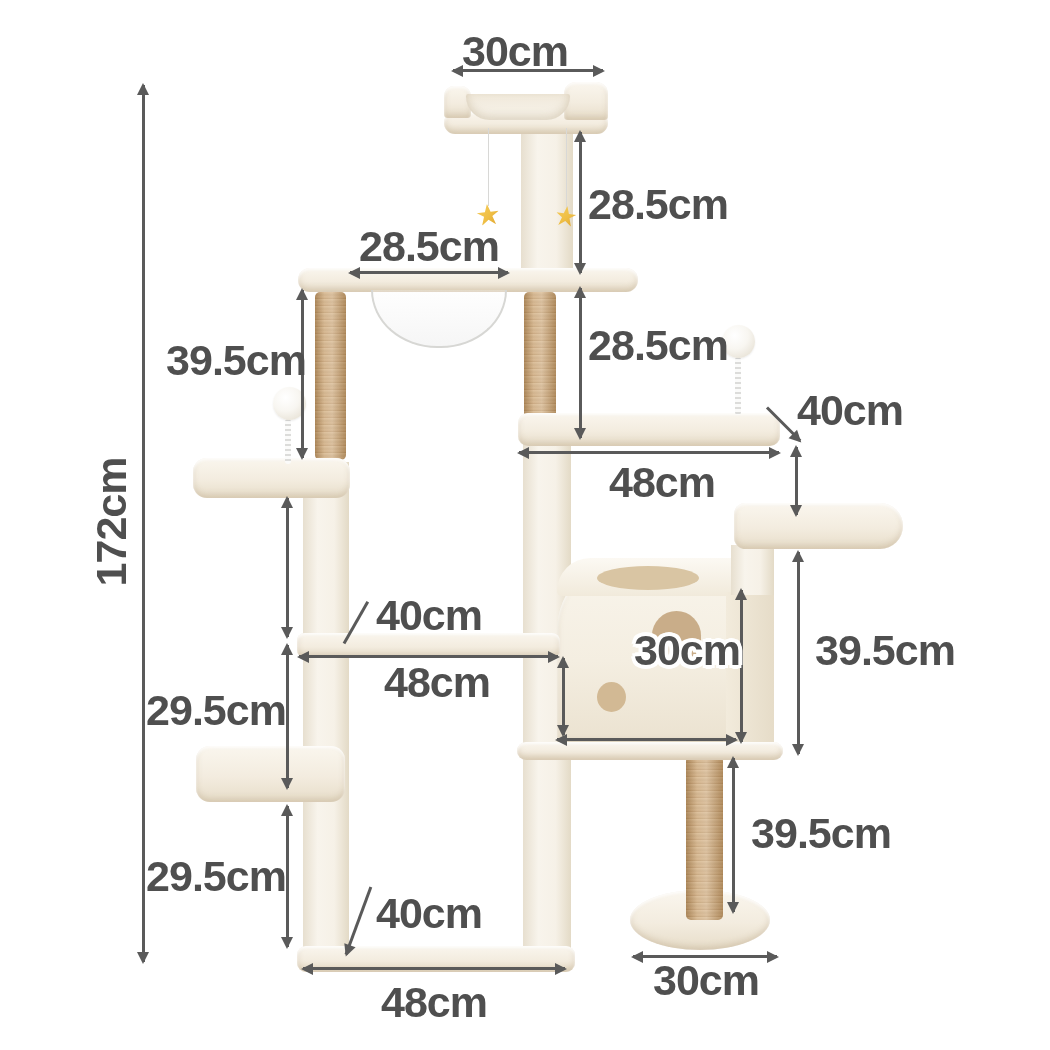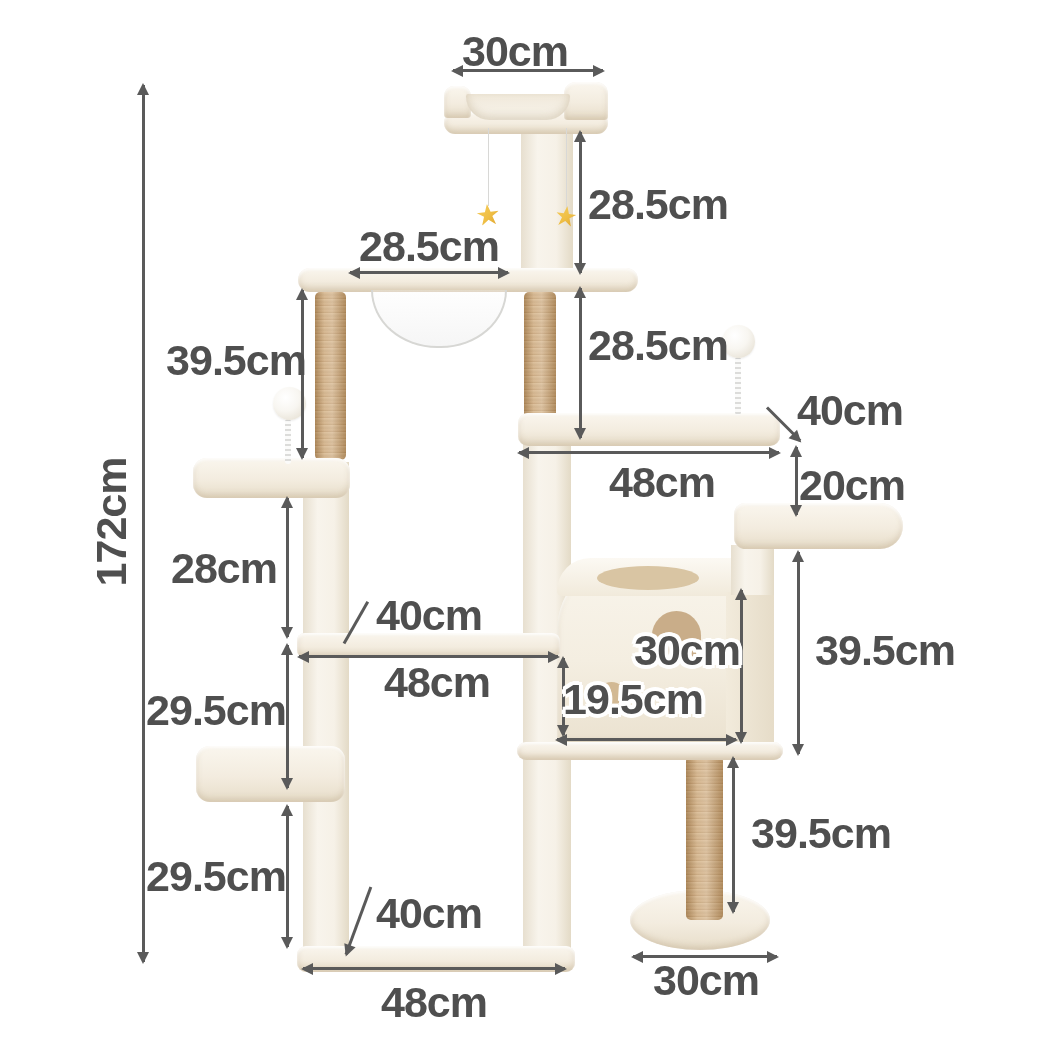--- a/index.html
+++ b/index.html
@@ -146,26 +146,23 @@
   <div class="harrow" style="left:303px;top:967px;width:262px;"></div>
 
   <div class="lbl rot" style="left:111px;top:522px;">172cm</div>
   <div class="lbl" style="left:515px;top:51px;">30cm</div>
   <div class="lbl" style="left:658px;top:204px;">28.5cm</div>
   <div class="lbl" style="left:429px;top:246px;">28.5cm</div>
   <div class="lbl" style="left:236px;top:360px;">39.5cm</div>
   <div class="lbl" style="left:658px;top:345px;">28.5cm</div>
   <div class="lbl" style="left:850px;top:410px;">40cm</div>
   <div class="lbl" style="left:662px;top:482px;">48cm</div>
-  <div class="lbl" style="left:852px;top:485px;">20cm</div>
-  <div class="lbl" style="left:224px;top:568px;">28cm</div>
   <div class="lbl" style="left:429px;top:615px;">40cm</div>
   <div class="lbl" style="left:437px;top:682px;">48cm</div>
   <div class="lbl outlined" style="left:687px;top:650px;">30cm</div>
-  <div class="lbl outlined" style="left:633px;top:699px;">19.5cm</div>
   <div class="lbl" style="left:216px;top:710px;">29.5cm</div>
   <div class="lbl" style="left:885px;top:650px;">39.5cm</div>
   <div class="lbl" style="left:216px;top:876px;">29.5cm</div>
   <div class="lbl" style="left:429px;top:913px;">40cm</div>
   <div class="lbl" style="left:821px;top:833px;">39.5cm</div>
   <div class="lbl" style="left:706px;top:980px;">30cm</div>
   <div class="lbl" style="left:434px;top:1002px;">48cm</div>
 
 </div>
 

